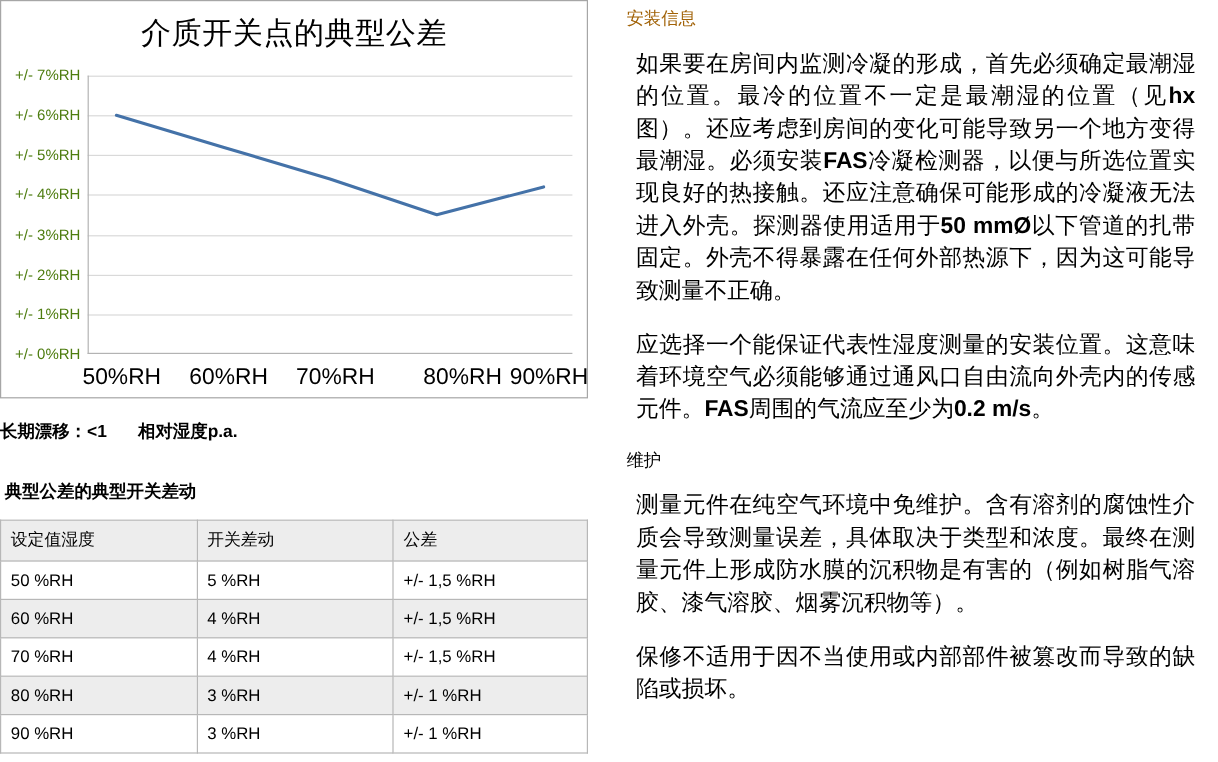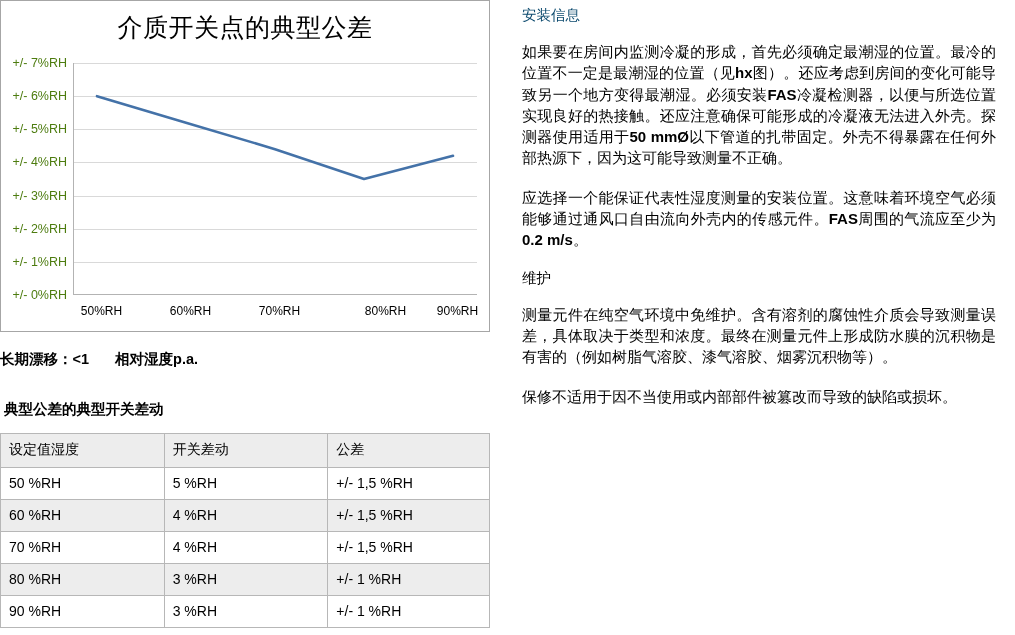--- a/index.html
+++ b/index.html
@@ -88,21 +88,21 @@
     transform: translateY(-50%);
     font-size: 12.5px;
     white-space: nowrap;
     color: #4d7c0f;
   }
   .xtick {
     position: absolute;
     top: 100%;
     margin-top: 9px;
     transform: translateX(-50%);
-    font-size: 12px;
+    font-size: 19px;
     white-space: nowrap;
     color: #000;
     padding-left: 9px;
   }
   .series-svg {
     position: absolute;
     left: 0;
     top: 0;
     overflow: visible;
   }
@@ -163,26 +163,26 @@
   
   .right-col {
     position: absolute;
     left: 522px;
     top: 6px;
     width: 474px;
   }
   .r-head {
     font-size: 14.5px;
     margin: 0 0 16px 0;
-    color: #0c4a6e;
+    color: #a16207;
   }
   .r-para {
-    font-size: 15px;
+    font-size: 19px;
     line-height: 1.42;
-    margin: 0 0 18px 0;
+    margin: 0 0 18px 8px;
     text-align: justify;
     color: #000;
   }
   .r-para b { font-weight: bold; }
   .r-section-head {
     font-size: 14.5px;
     margin: 0 0 16px 0;
   }
 </style>
 </head>

